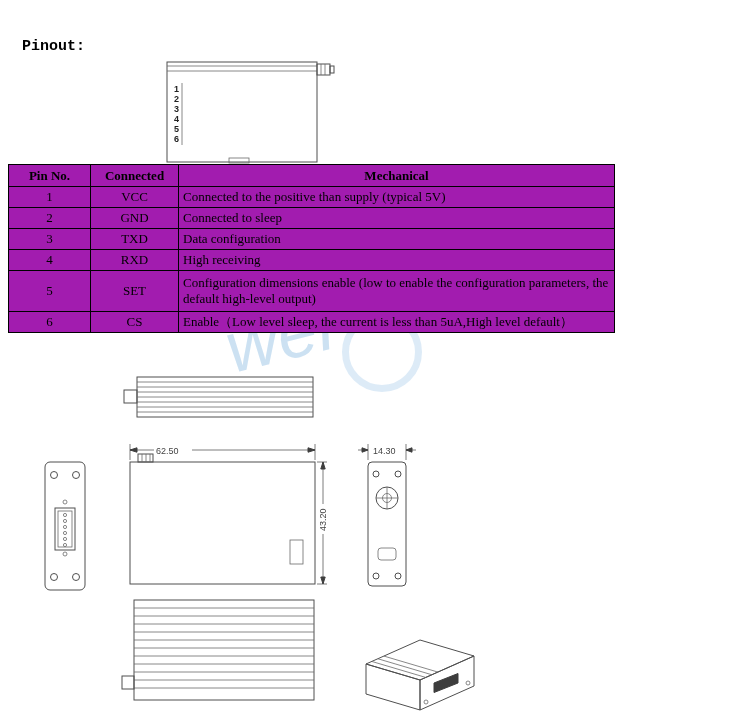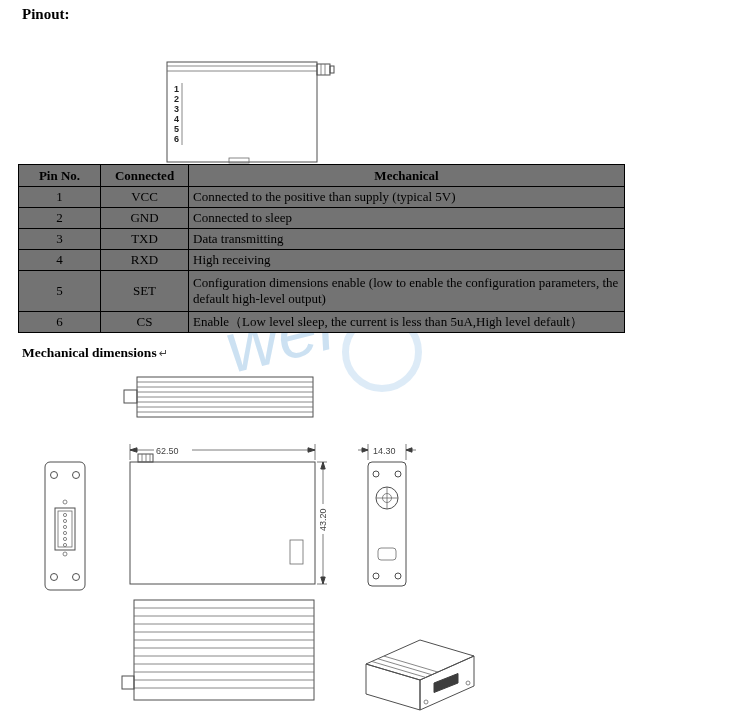--- a/index.html
+++ b/index.html
@@ -8,21 +8,22 @@
     width:745px;height:718px;
     background:#fff;
     font-family:"Liberation Serif", serif;
     color:#000;
     overflow:hidden;
   }
   .heading{
     position:absolute;
     font-weight:bold;
     font-size:15px;
-    font-family:Liberation Serif, serif;
+    font-family:Liberation Mono, monospace;
+    margin-top:32px;
   }
   .heading .mark{
     font-weight:normal;
     font-size:11px;
     color:#444;
     margin-left:2px;
   }
   
   .watermark-text{
     position:absolute;
@@ -41,27 +42,27 @@
     left:342px;top:312px;
     width:66px;height:66px;
     border:7px solid #cfe3f3;
     border-radius:50%;
     opacity:.7;
     z-index:0;
   }
   
   table.pin-table{
     position:absolute;
-    left:18px;top:164px;
+    left:8px;top:164px;
     width:606px;
     border-collapse:collapse;
     table-layout:fixed;
     font-size:13px;
     z-index:2;
-    background:#737373;
+    background:#a21caf;
   }
   .pin-table th,.pin-table td{
     border:1px solid #000;
     padding:1px 4px;
     vertical-align:middle;
     overflow:hidden;
   }
   .pin-table th{font-weight:bold;text-align:center;height:19px;}
   .pin-table td{height:18px;}
   .pin-table td.c{text-align:center;}
@@ -140,43 +141,40 @@
       <td>Connected to the positive than supply (typical 5V)</td>
     </tr>
     <tr>
       <td class="c">2</td>
       <td class="c">GND</td>
       <td>Connected to sleep</td>
     </tr>
     <tr>
       <td class="c">3</td>
       <td class="c">TXD</td>
-      <td>Data transmitting</td>
+      <td>Data configuration</td>
     </tr>
     <tr>
       <td class="c">4</td>
       <td class="c">RXD</td>
       <td>High receiving</td>
     </tr>
     <tr class="tall">
       <td class="c">5</td>
       <td class="c">SET</td>
       <td>Configuration dimensions enable (low to enable the configuration parameters, the default high-level output)</td>
     </tr>
     <tr>
       <td class="c">6</td>
       <td class="c">CS</td>
       <td>Enable（Low level sleep, the current is less than 5uA,High level default）</td>
     </tr>
   </tbody>
     </table>
 
-  <div class="heading" style="left:22px;top:345px;font-size:13.5px;">
-    <span>Mechanical dimensions</span><span class="mark">↵</span>
-  </div>
 
   <svg style="left:122px;top:374px;" width="198" height="48">
     <rect class="dwg" x="2" y="16" width="13" height="13"></rect>
     <rect class="dwg" x="15" y="3" width="176" height="40"></rect>
     <line class="dwg-thin" x1="15" y1="8" x2="191" y2="8"></line>
     <line class="dwg-thin" x1="15" y1="13" x2="191" y2="13"></line>
     <line class="dwg-thin" x1="15" y1="18" x2="191" y2="18"></line>
     <line class="dwg-thin" x1="15" y1="23" x2="191" y2="23"></line>
     <line class="dwg-thin" x1="15" y1="28" x2="191" y2="28"></line>
     <line class="dwg-thin" x1="15" y1="33" x2="191" y2="33"></line>

